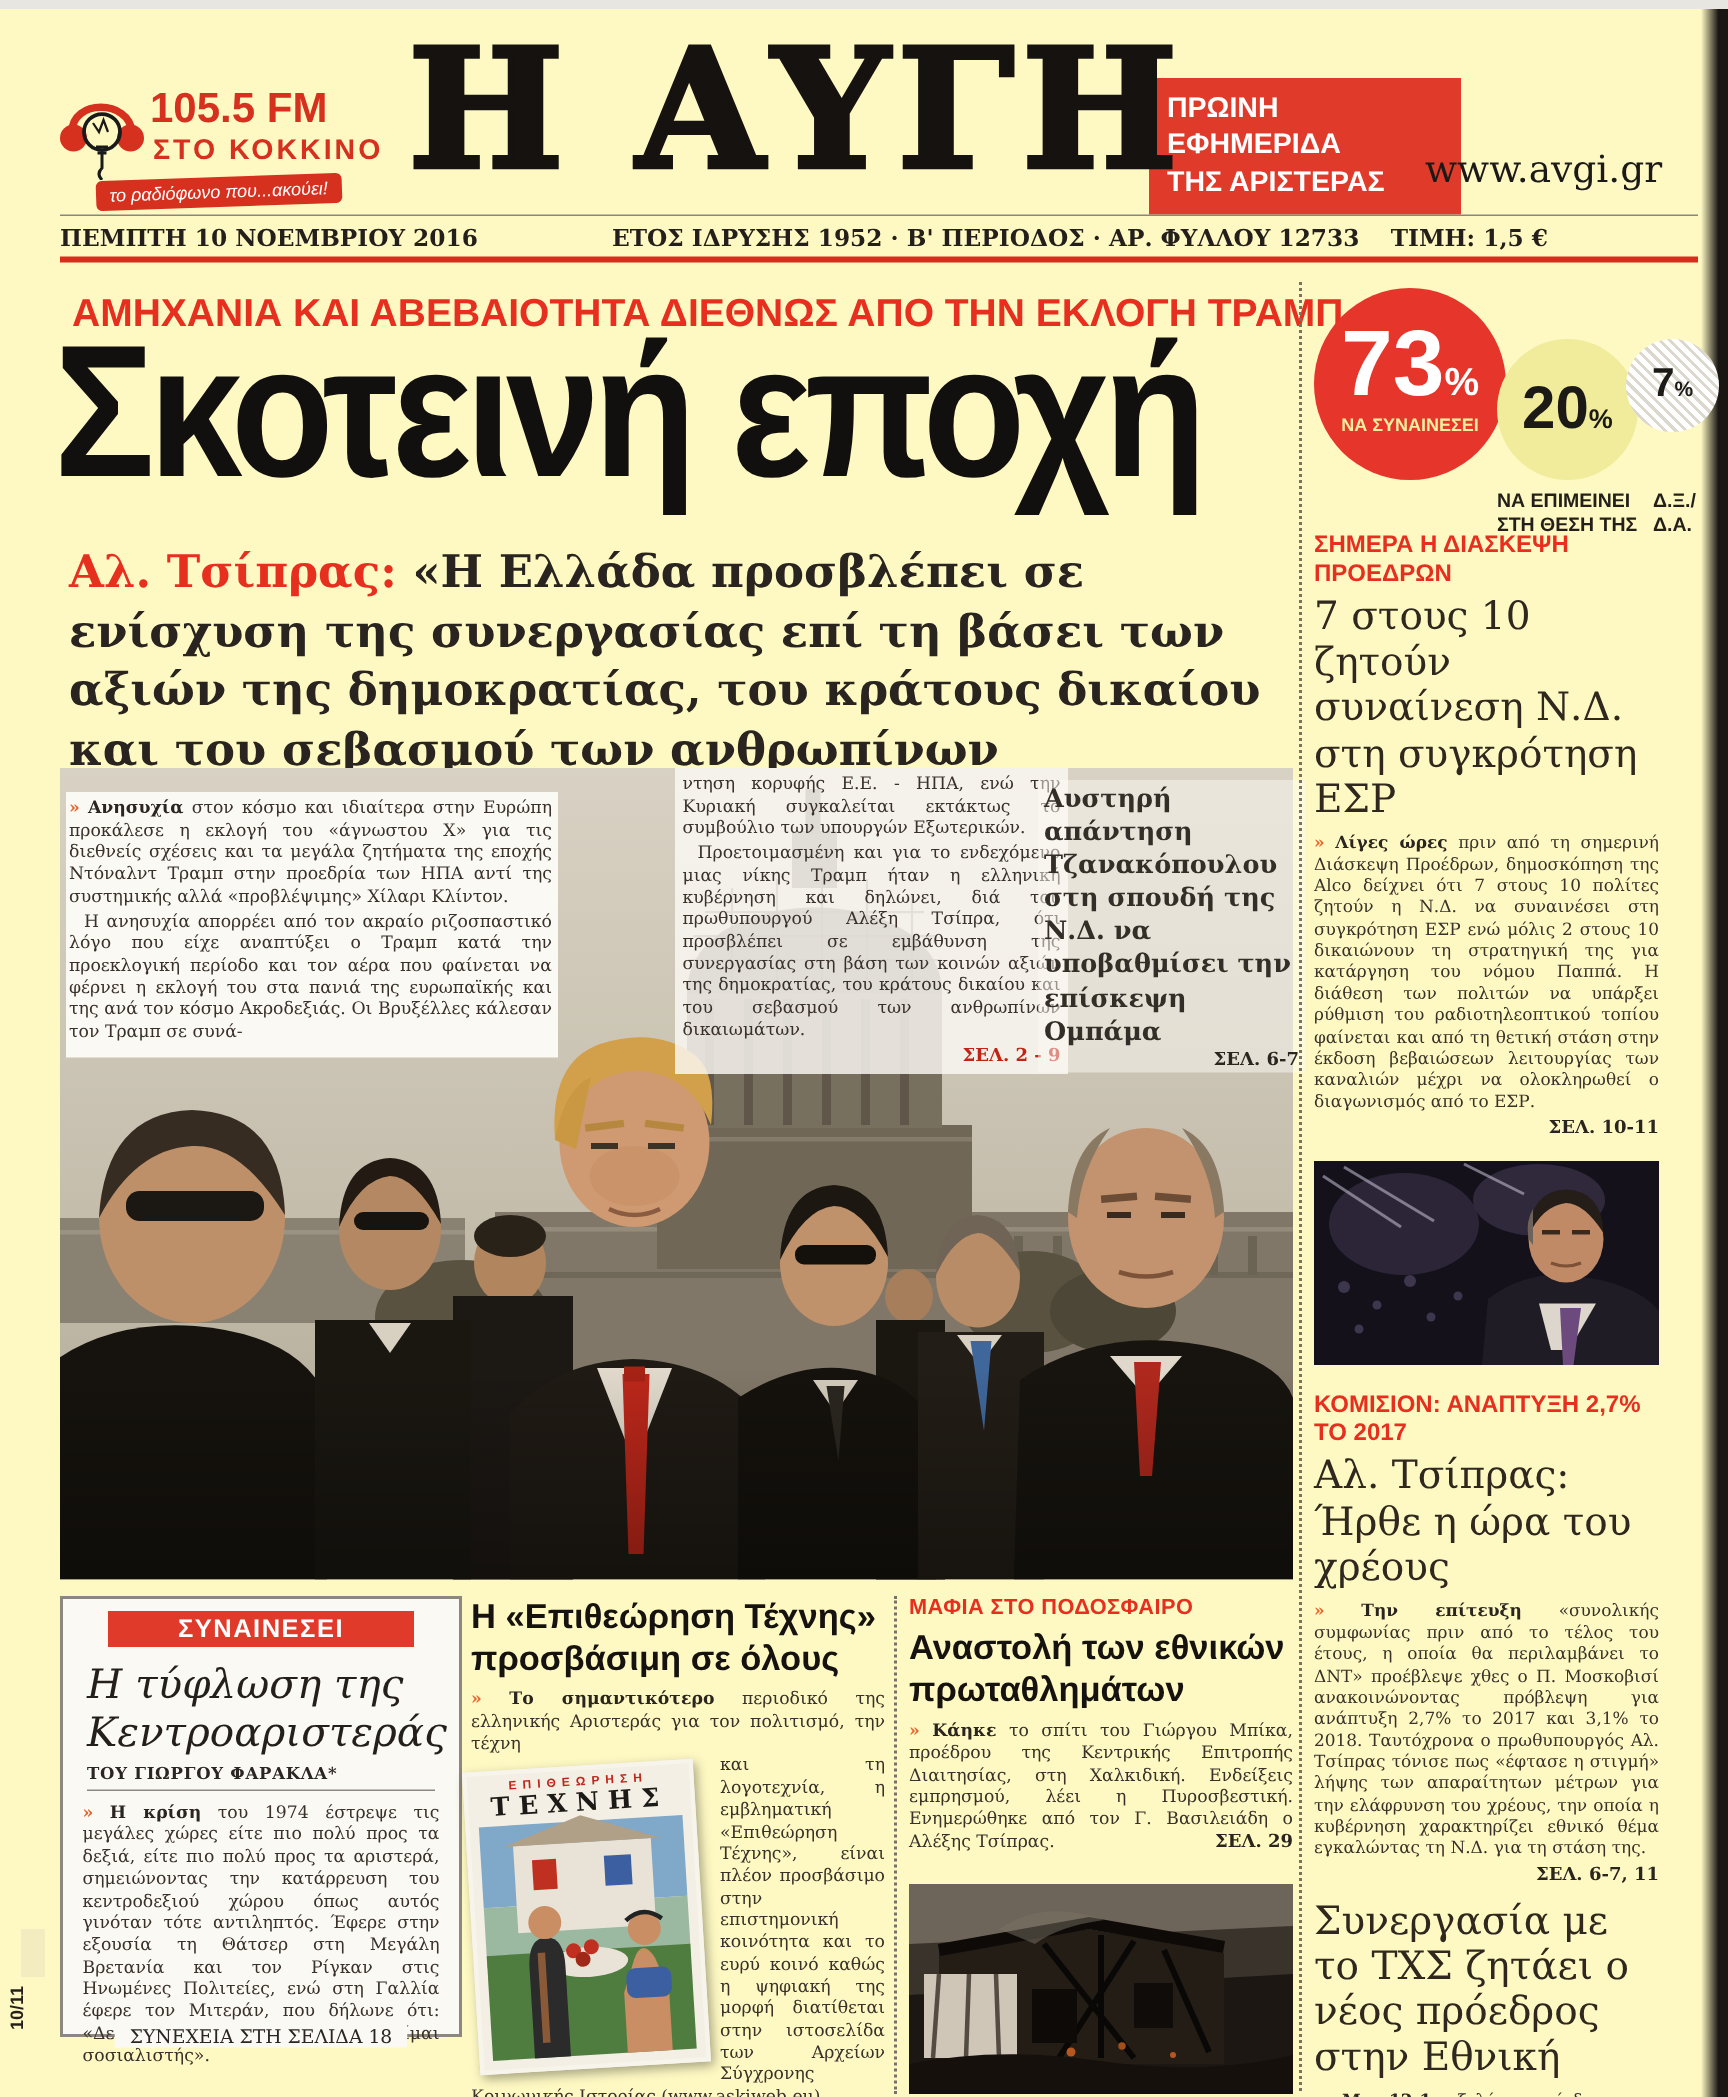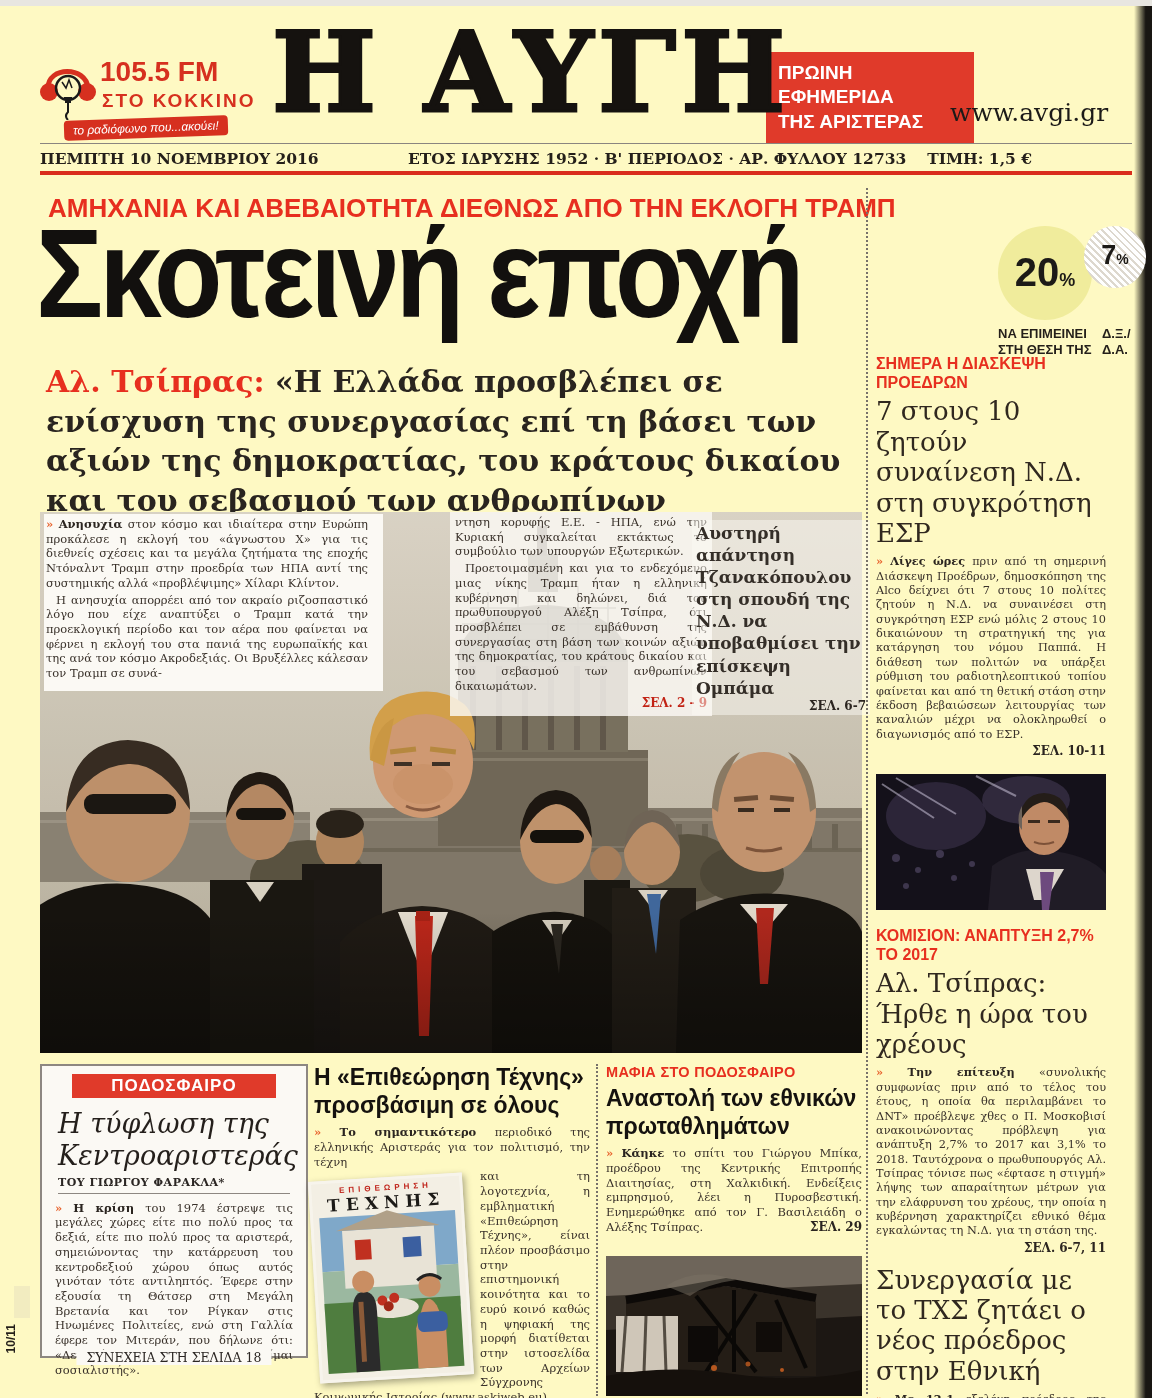--- a/index.html
+++ b/index.html
@@ -33,21 +33,21 @@
            line-height:1.32;color:#29241f;font-weight:bold;}
   .subhead b{color:#e72f1f;}
 
   .photo-wrap{left:40px;top:506px;width:822px;height:541px;}
   .photo-wrap svg{position:absolute;left:0;top:0;}
   .bodytext{font-family:"DejaVu Serif",serif;font-size:11.5px;line-height:1.28;text-align:justify;color:#39312a;}
   .bodytext p{margin:0 0 2px 0;}
   .gm{color:#e8642f;font-weight:bold;}
   .ld{font-weight:bold;color:#2b2520;}
   .pageref{font-family:"DejaVu Serif",serif;font-weight:bold;font-size:12px;text-align:right;color:#2b2520;}
-  .lead-col1{position:absolute;left:4px;top:2px;width:322px;background:#fbf9f4;padding:3px 15px 8px 2px;}
+  .lead-col1{position:absolute;left:4px;top:16px;width:322px;background:#fbf9f4;padding:3px 4px 8px 2px;}
   .lead-col2{position:absolute;left:410px;top:0;width:252px;background:rgba(251,249,244,.82);padding:3px 5px 5px;}
   .lead-aside{position:absolute;left:652px;top:8px;width:170px;background:rgba(251,249,244,.5);padding:2px 4px;}
   .aside-text{font-family:"DejaVu Serif",serif;font-weight:bold;font-size:17px;line-height:1.3;color:#342e28;}
 
   
   .vsep{width:0;border-left:2px dotted #77716a;}
   .vsep-side{left:866px;top:182px;height:1206px;}
   .vsep-bot{left:596px;top:1058px;height:332px;}
   .scan-edge{right:0;top:0;width:18px;height:1398px;
              background:linear-gradient(90deg,rgba(25,22,19,0),#191613 65%);}
@@ -296,20 +296,24 @@
 
   <div class="abs vsep vsep-side"></div>
   <div class="abs vsep vsep-bot"></div>
   <div class="abs scan-edge"></div>
   <div class="abs edge-yellow"></div>
   <div class="abs edge-mark">10/11</div>
 
   <div class="abs sidebar">
 
     <div class="poll">
+      <div class="pc c73">
+        <div class="num"><span>73</span><span class="pct">%</span></div>
+        <div class="plab">ΝΑ ΣΥΝΑΙΝΕΣΕΙ</div>
+      </div>
       <div class="pc c20">
         <div class="num"><span>20</span><span class="pct">%</span></div>
       </div>
       <div class="pc c7">
         <div class="num"><span>7</span><span class="pct">%</span></div>
       </div>
       <div class="plabel plabel20">ΝΑ ΕΠΙΜΕΙΝΕΙ ΣΤΗ ΘΕΣΗ ΤΗΣ</div>
       <div class="plabel plabel7">Δ.Ξ./ Δ.Α.</div>
     </div>
 
@@ -356,21 +360,21 @@
     <div class="pageref spage">ΣΕΛ. 6-7, 11</div>
 
     <div class="shead" style="margin-top:10px">Συνεργασία με το ΤΧΣ ζητάει ο νέος πρόεδρος στην Εθνική</div>
     <div class="sbody">
       <span class="gm">»</span> <span class="ld">Με 12-1</span><span> εξελέγη πρόεδρος της Εθνικής Τράπεζας ο Π. Θωμόπουλος. Μειοψήφησε ο εκπρόσωπος του ΤΧΣ, το οποίο διατηρεί το δικαίωμα σύγκλησης έκτακτης γενικής συνέλευσης της Εθνικής.</span>
     </div>
     
   </div>
 
   <div class="abs box-syn">
-    <div class="box-band">ΠΟΔΟΣΦΑΙΡΟ</div>
+    <div class="box-band">ΣΥΝΑΙΝΕΣΕΙ</div>
     <div class="box-headline">Η τύφλωση της Κεντροαριστεράς</div>
     <div class="box-byline">ΤΟΥ ΓΙΩΡΓΟΥ ΦΑΡΑΚΛΑ*</div>
     <div class="box-body bodytext">
       <span class="gm">»</span> <span class="ld">Η κρίση</span><span> του 1974 έστρεψε τις μεγάλες χώρες είτε πιο πολύ προς τα δεξιά, είτε πιο πολύ προς τα αριστερά, σημειώνοντας την κατάρρευση του κεντροδεξιού χώρου όπως αυτός γινόταν τότε αντιληπτός. Έφερε στην εξουσία τη Θάτσερ στη Μεγάλη Βρετανία και τον Ρίγκαν στις Ηνωμένες Πολιτείες, ενώ στη Γαλλία έφερε τον Μιτεράν, που δήλωνε ότι: «Δεν είμαι σοσιαλδημοκράτης, είμαι σοσιαλιστής».</span>
     </div>
     <div class="box-cont">ΣΥΝΕΧΕΙΑ ΣΤΗ ΣΕΛΙΔΑ 18</div>
   </div>
 
   <div class="abs col-tex">
     <div class="bot-headline">Η «Επιθεώρηση Τέχνης» προσβάσιμη σε όλους</div>

